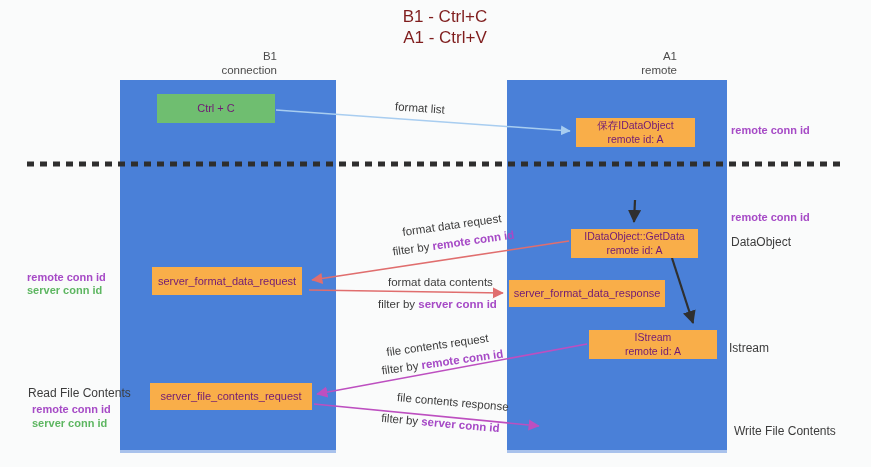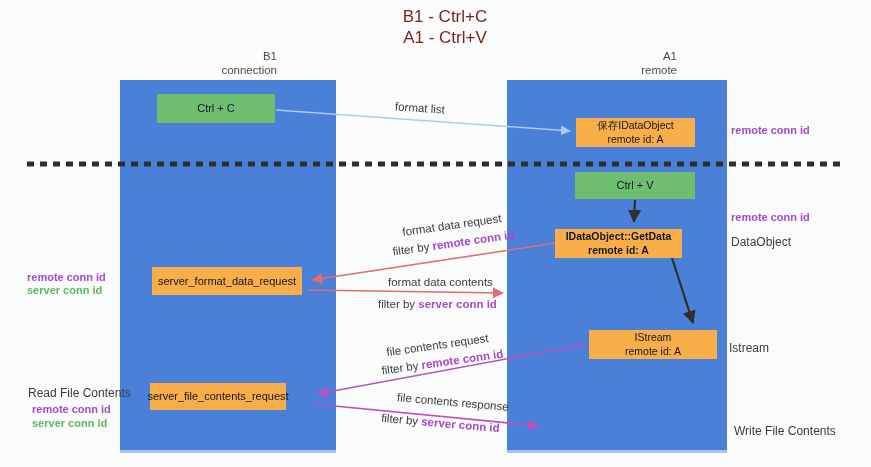--- a/index.html
+++ b/index.html
@@ -8,21 +8,21 @@
   #stage{position:relative;width:871px;height:467px;}
 
   .title{position:absolute;left:330px;top:6px;width:230px;text-align:center;
          font-size:17px;line-height:1.25;color:#7f1d1d;}
   .lane-header{position:absolute;width:120px;text-align:right;font-size:11.5px;
          line-height:1.2;color:#4c4c4c;}
   .lane{position:absolute;top:80px;height:373px;background:var(--lane-blue);
         border-bottom:3px solid #a9c2ec;box-sizing:border-box;}
 
   .node{position:absolute;display:flex;flex-direction:column;justify-content:center;
-        align-items:center;color:#0f172a;text-align:center;box-sizing:border-box;}
+        align-items:center;color:#701a75;text-align:center;box-sizing:border-box;}
   .node.green{background:var(--box-green);}
   .node.orange{background:var(--box-orange);}
   .node .l1{font-size:11px;line-height:1.3;}
   .node .l2{font-size:10.5px;line-height:1.25;}
 
   .flow-label{position:absolute;font-size:11.5px;color:#3c3c3c;white-space:nowrap;}
   .filter-key{font-weight:bold;color:var(--text-purple);}
   .ann{position:absolute;font-size:11px;white-space:nowrap;}
   .ann.purple{color:var(--text-purple);font-weight:bold;}
   .ann.green{color:var(--text-green);font-weight:bold;}
@@ -93,40 +93,40 @@
 
   <div class="node green" style="left:157px;top:94px;width:118px;height:29px;">
     <div class="l1">Ctrl + C</div>
   </div>
 
   <div class="node orange" style="left:576px;top:118px;width:119px;height:29px;">
     <div class="l2">保存IDataObject</div>
     <div class="l2">remote id: A</div>
   </div>
 
-  <div class="node green" style="left:575px;top:172px;width:120px;height:27px;">
-    <div class="l1">Ctrl + V</div>
-  </div>
 
-  <div class="node orange" style="left:555px;top:229px;width:127px;height:29px;font-weight:bold;">
+  <div class="node orange" style="left:571px;top:229px;width:127px;height:29px;">
     <div class="l2">IDataObject::GetData</div>
     <div class="l2">remote id: A</div>
   </div>
 
   <div class="node orange" style="left:152px;top:267px;width:150px;height:28px;">
     <div class="l1">server_format_data_request</div>
   </div>
 
+  <div class="node orange" style="left:509px;top:280px;width:156px;height:27px;">
+    <div class="l1">server_format_data_response</div>
+  </div>
 
   <div class="node orange" style="left:589px;top:330px;width:128px;height:29px;">
     <div class="l2">IStream</div>
     <div class="l2">remote id: A</div>
   </div>
 
-  <div class="node orange" style="left:150px;top:383px;width:136px;height:27px;">
+  <div class="node orange" style="left:150px;top:383px;width:162px;height:27px;">
     <div class="l1">server_file_contents_request</div>
   </div>
 
 
   <div class="flow-label" style="left:395px;top:102px;transform:rotate(4deg);">format list</div>
 
   <div class="flow-label" style="left:402px;top:219px;transform:rotate(-8deg);">format data request</div>
   <div class="flow-label" style="left:392px;top:237px;transform:rotate(-8deg);">
     <span>filter by </span><span class="filter-key">remote conn id</span>
   </div>

